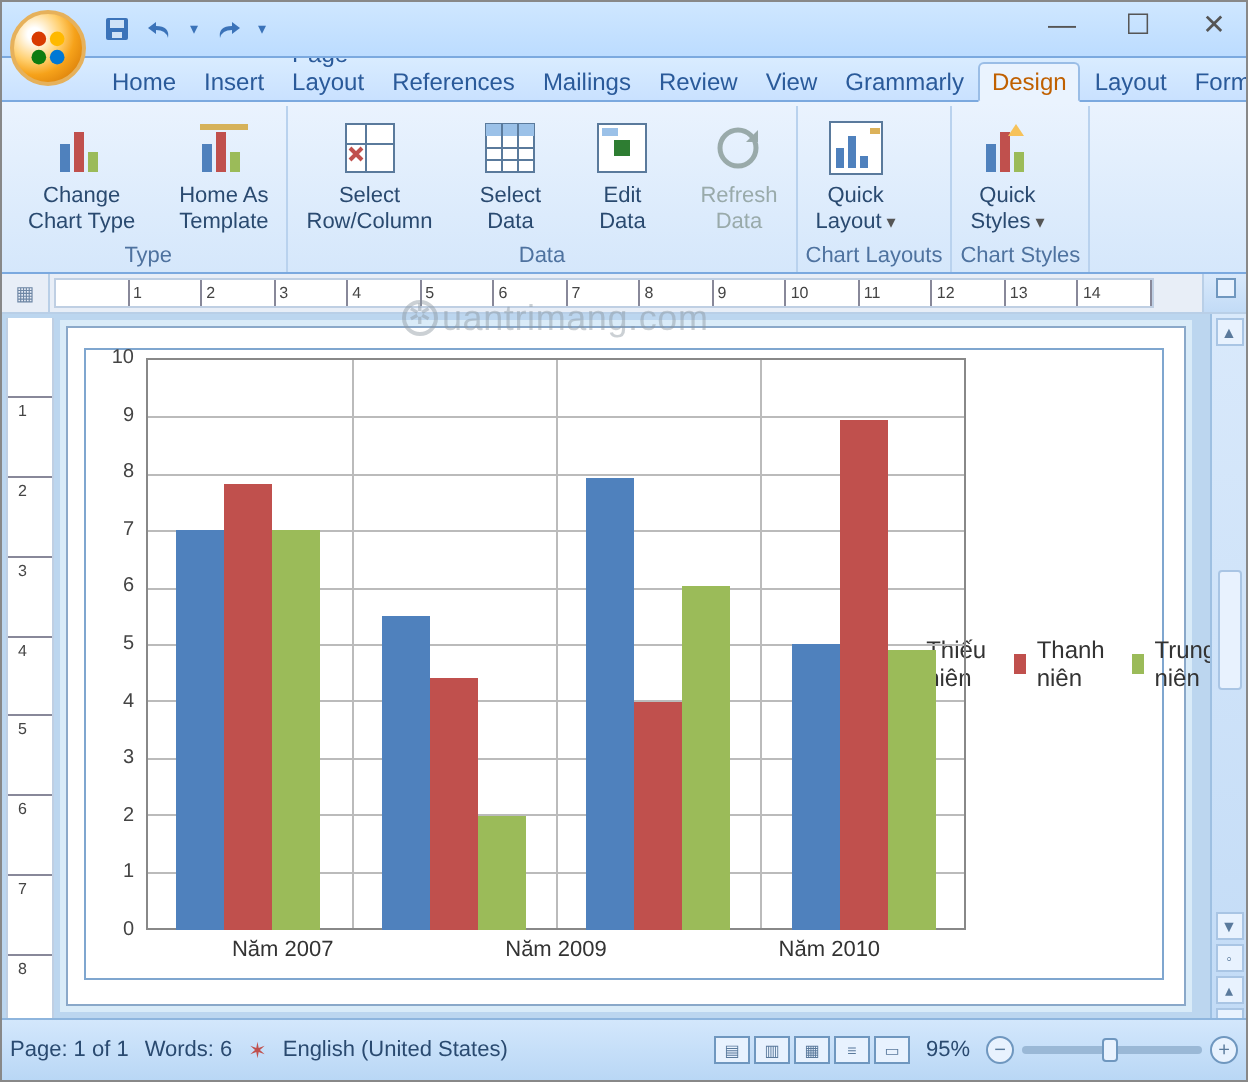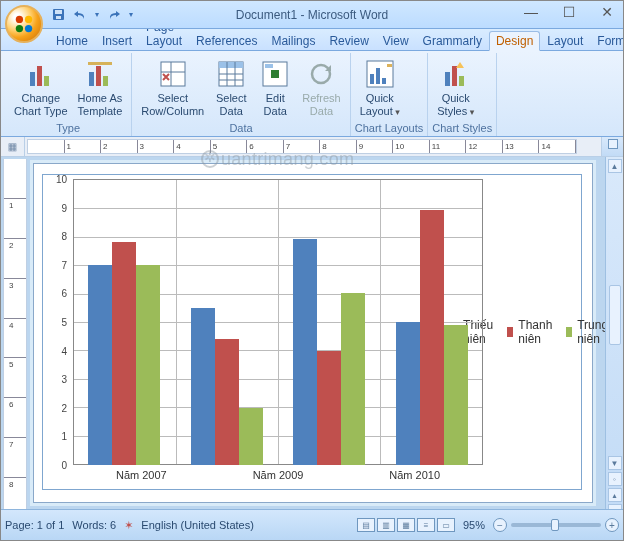--- a/index.html
+++ b/index.html
@@ -16,21 +16,21 @@
   .win-controls div { width: 24px; height: 18px; display: flex; align-items: center; justify-content: center; font-size: 14px; color:#555; border-radius:3px;}
 
   
   .tabs { height: 22px; background: linear-gradient(#d9ecff, #c9e1ff); display: flex; align-items: flex-end; padding-left: 48px; border-bottom: 1px solid #7ba9df; gap:0; font-size:12px;}
   .tab { padding: 2px 6px 2px 6px; color:#2a5a9a; border:1px solid transparent; border-bottom:none; cursor:pointer;}
   .tab.active { background:#eaf3fe; border:1px solid #9abde6; border-bottom:1px solid #eaf3fe; border-radius:3px 3px 0 0; color:#c06000; position:relative; top:1px;}
 
   
   .ribbon { height: 86px; background: linear-gradient(#eaf3fe, #d5e7fb); border-bottom:1px solid #7ba9df; display:flex; padding:2px 4px 0 4px; }
   .group { display:flex; flex-direction:column; border-right:1px solid #b9d2ee; padding:0 4px;}
-  .group-body { flex:1; display:flex; align-items:flex-start; gap:0; padding-top:2px;}
+  .group-body { flex:1; display:flex; align-items:flex-start; gap:12px; padding-top:2px;}
   .group-title { text-align:center; font-size:11px; color:#4e729f; padding:1px 0 2px 0;}
   .rbtn { display:flex; flex-direction:column; align-items:center; justify-content:flex-start; padding:2px 4px; font-size:11px; color:#2a4a70; text-align:center; line-height:1.2; cursor:pointer; border:1px solid transparent; border-radius:3px; min-width:44px;}
   .rbtn .ricon { width:32px; height:32px; margin-bottom:2px; display:flex; align-items:center; justify-content:center;}
   .rbtn.disabled { color:#9aa; }
   .dropdown-arrow::after { content:" ▾"; font-size:9px; color:#555;}
 
   
   .ruler-row { height:20px; background:#e8eef7; display:flex; border-bottom:1px solid #b9cfe7;}
   .corner-box { width:24px; border-right:1px solid #b9cfe7; display:flex; align-items:center; justify-content:center; color:#6e87a5; font-size:10px;}
   .hruler { flex:1; position:relative; background:#fff; border:1px solid #bfcfe3; margin:2px 24px 2px 2px; overflow:hidden;}
@@ -107,21 +107,20 @@
         </svg>
       </span>
     <span style="font-size:8px;color:#3b73b9">▾</span>
     <span class="qicon">
         <svg width="14" height="12" viewBox="0 0 14 12">
           <path d="M9 2 L13 5 L9 8 V6 Q4 6 3 10 Q2 4 9 4 Z" fill="#3b73b9"></path>
         </svg>
       </span>
     <span style="font-size:8px;color:#3b73b9">▾</span>
   </div>
-  <div class="title-text">Document1 - Microsoft Word</div>
   <div class="win-controls">
     <div>—</div>
     <div>☐</div>
     <div>✕</div>
   </div>
 </div>
 
 <div class="tabs" id="tabs">
   <div class="tab">Home</div>
     <div class="tab">Insert</div>

